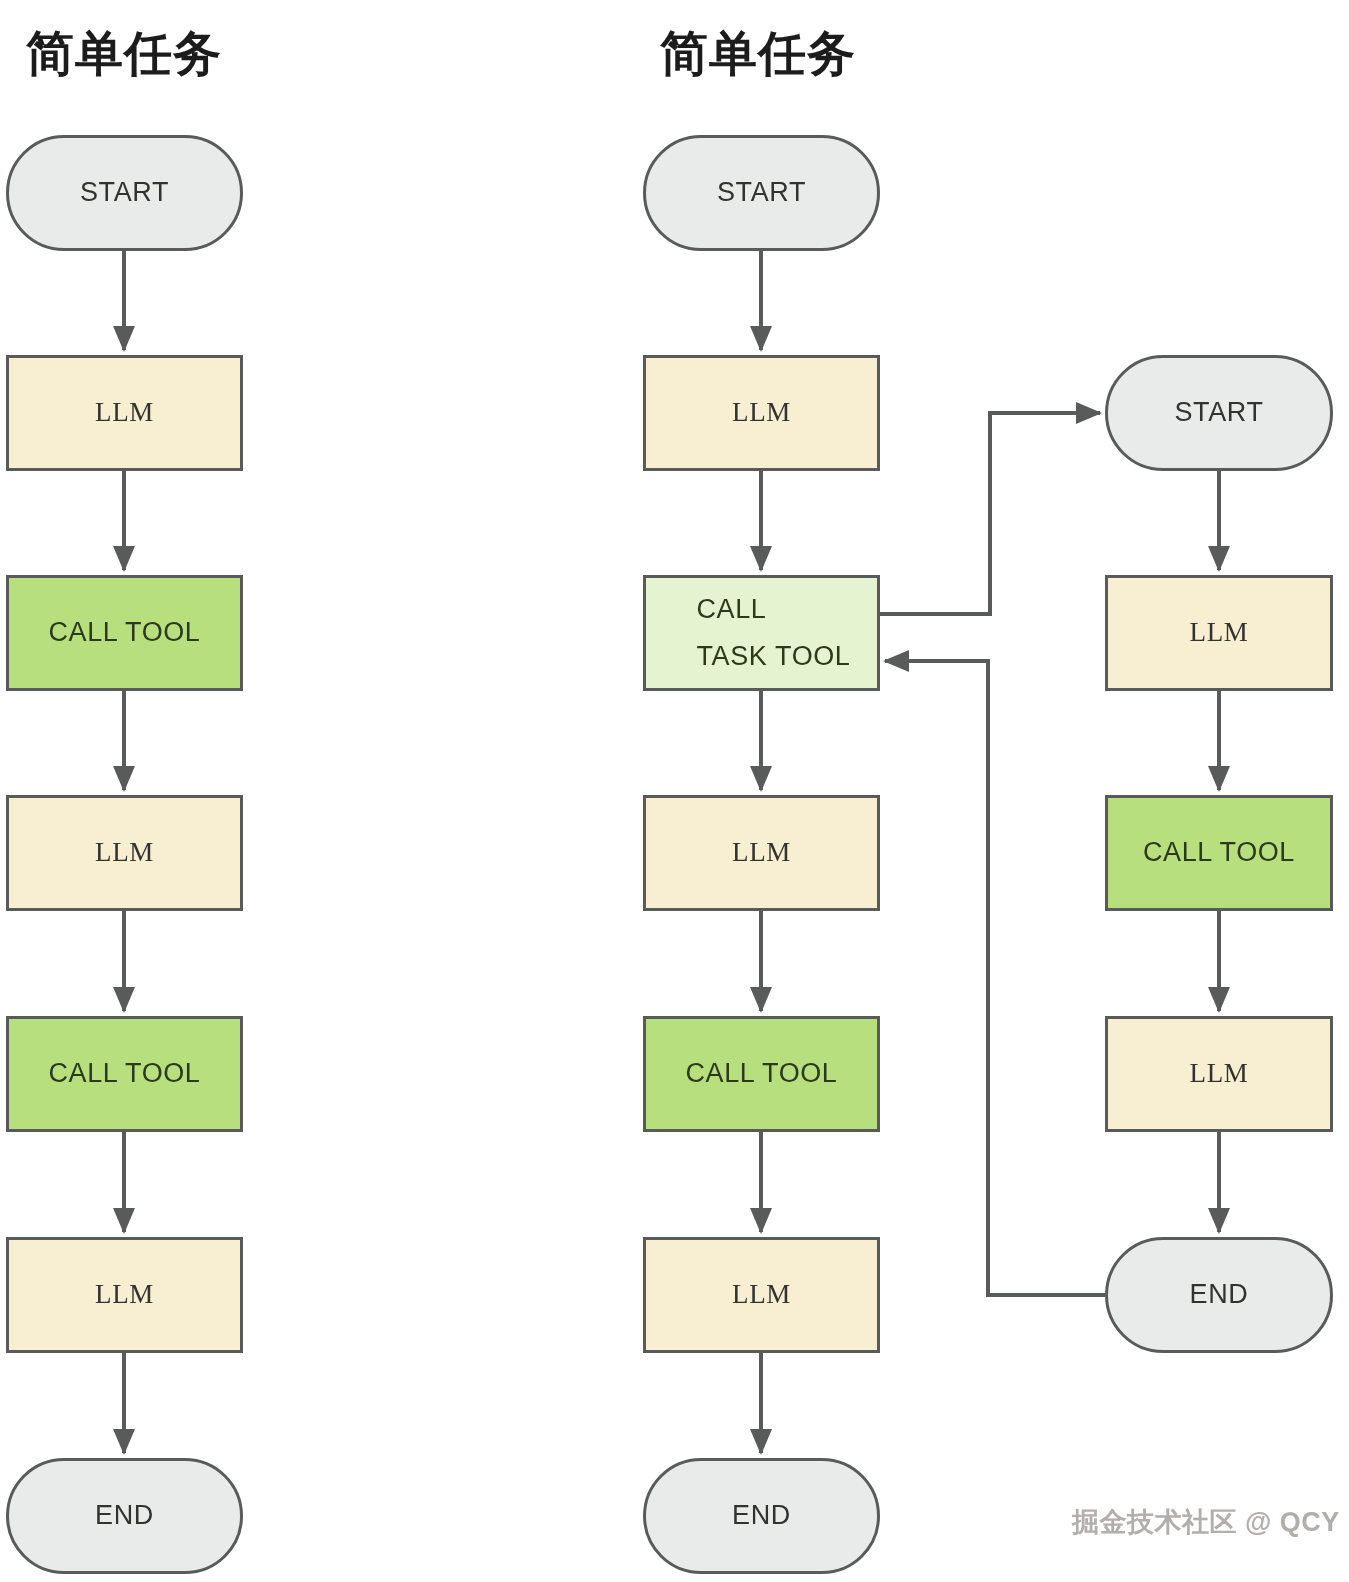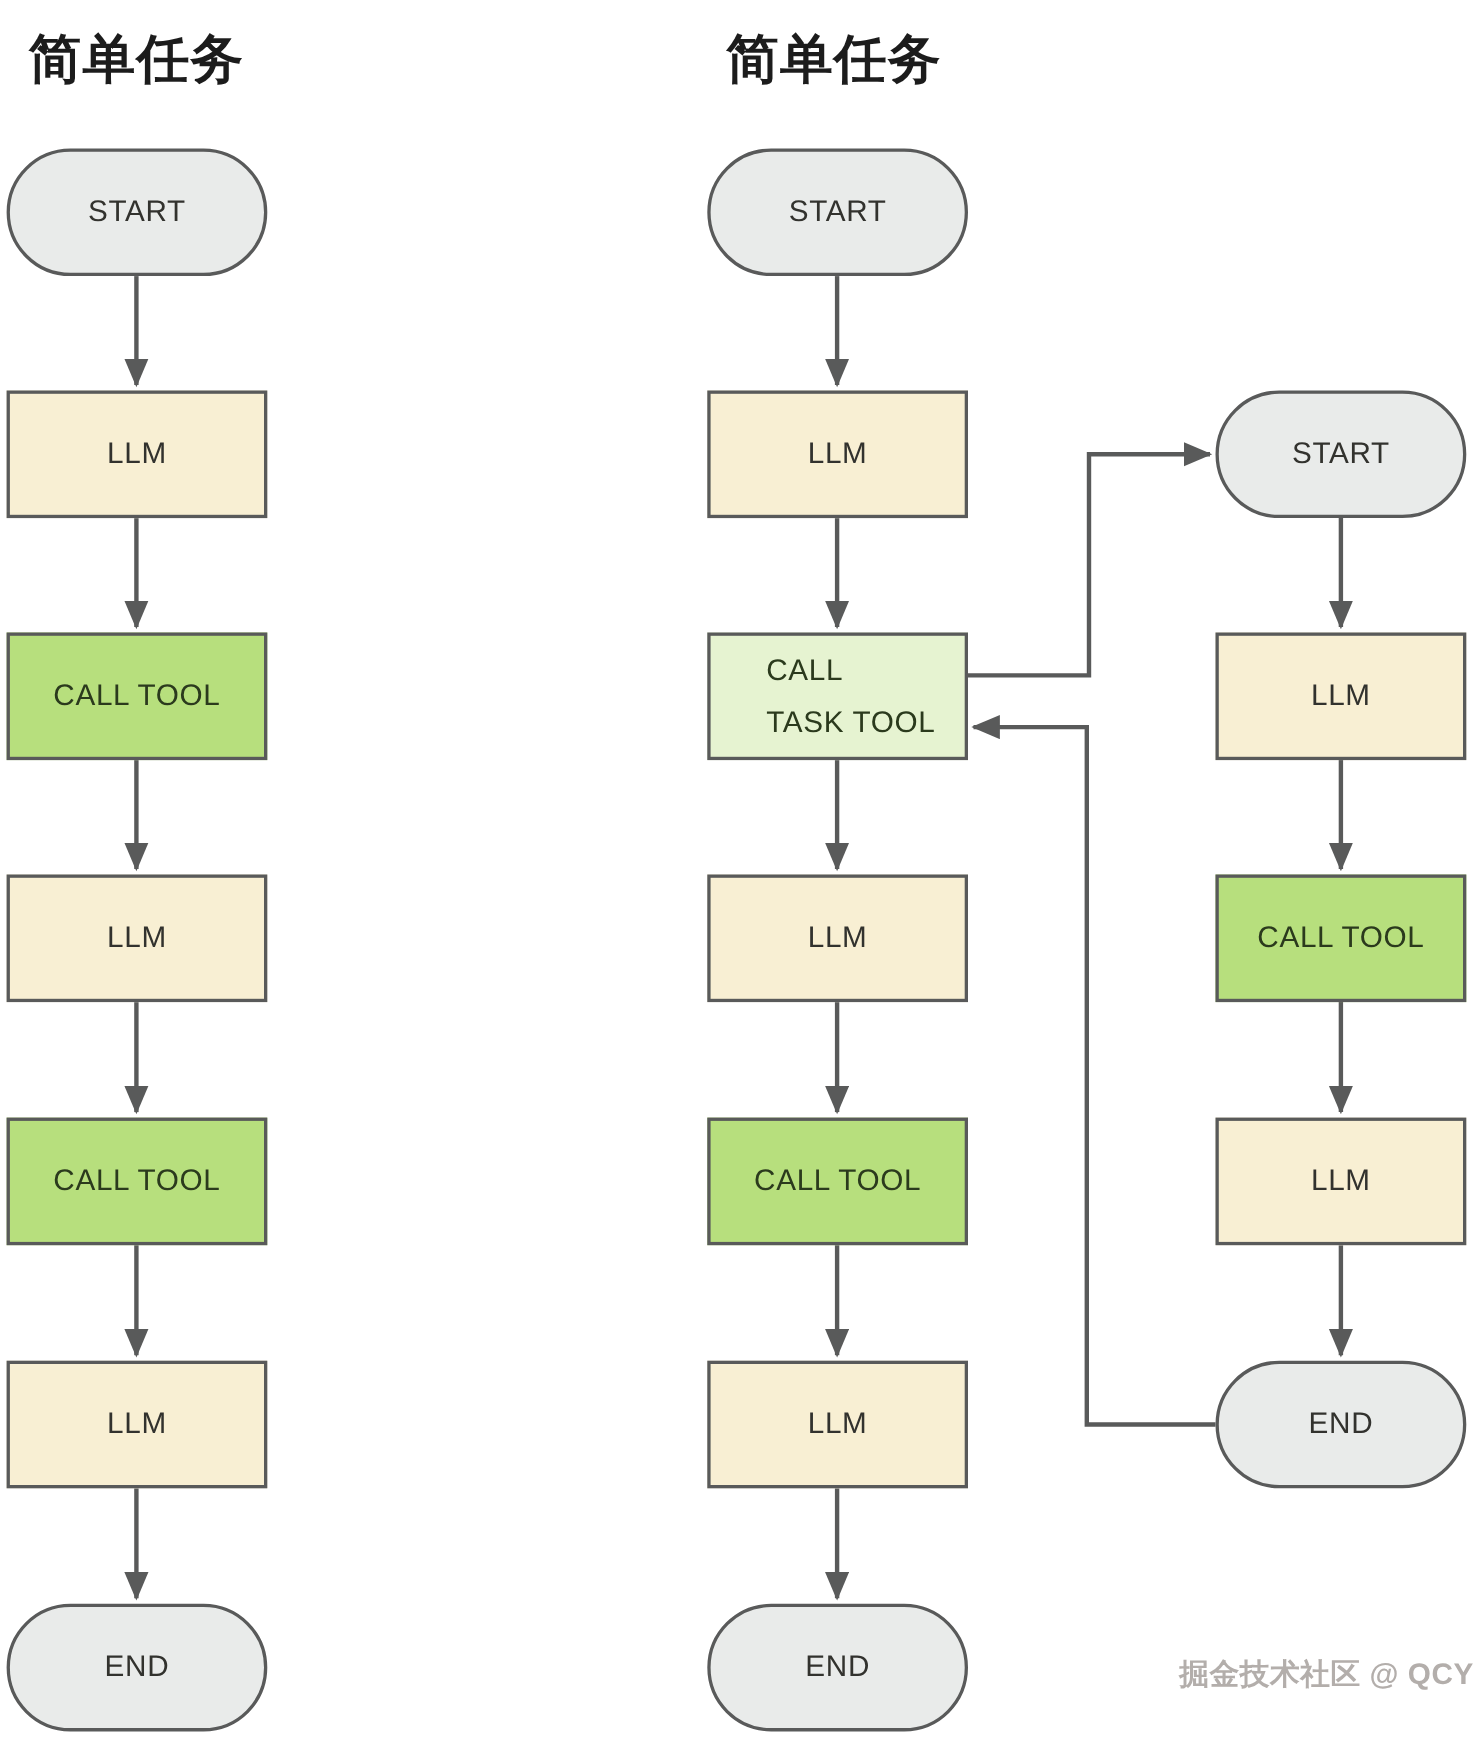--- a/index.html
+++ b/index.html
@@ -12,21 +12,21 @@
   .edge{fill:none;stroke:var(--arrow,#595a5a);stroke-width:4;stroke-linejoin:miter;}
   .arrowhead{fill:var(--arrow,#595a5a);stroke:none;}
   .node{
     position:absolute;box-sizing:border-box;
     border:3.5px solid var(--node-border,#595a5a);
     display:flex;align-items:center;justify-content:center;
     font-size:27px;letter-spacing:.6px;color:var(--node-text,#32322e);
     text-align:left;line-height:1.25;
   }
   .terminal{background:var(--terminal-fill,#e9ebea);border-radius:58px;}
-  .llm{background:var(--llm-fill,#f8efd3);}
+  .llm{background:var(--llm-fill,#f8efd3);font-family:Liberation Serif, serif;}
   .tool{background:var(--tool-fill,#b7df7d);color:var(--tool-text,#2b3a1d);}
   .tasktool{
     background:var(--task-tool-fill,#e6f3d1);color:var(--tool-text,#2b3a1d);
     white-space:pre-line;line-height:47px;padding-left:24px;
   }
   .title{
     position:absolute;font-size:48px;font-weight:600;
     color:var(--title-text,#1c1c1c);letter-spacing:1px;white-space:nowrap;
   }
   .watermark{

